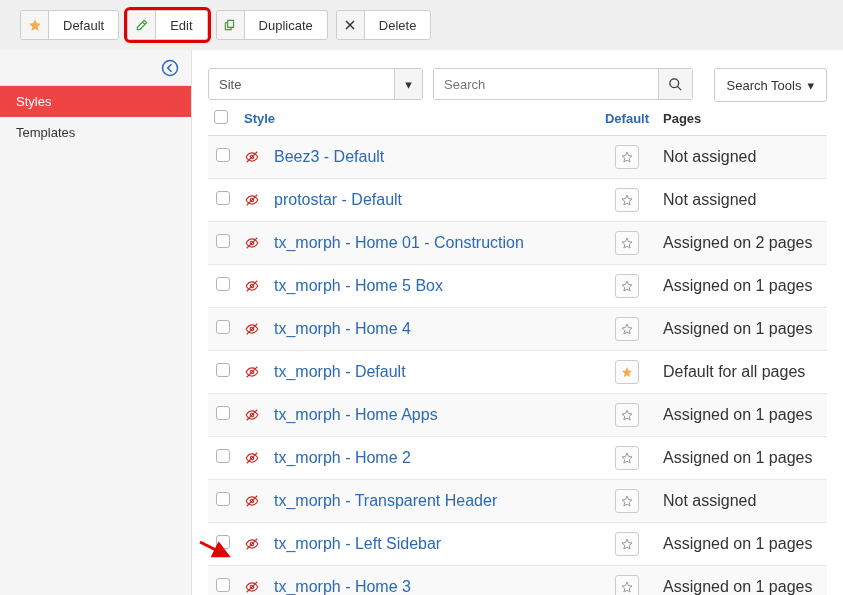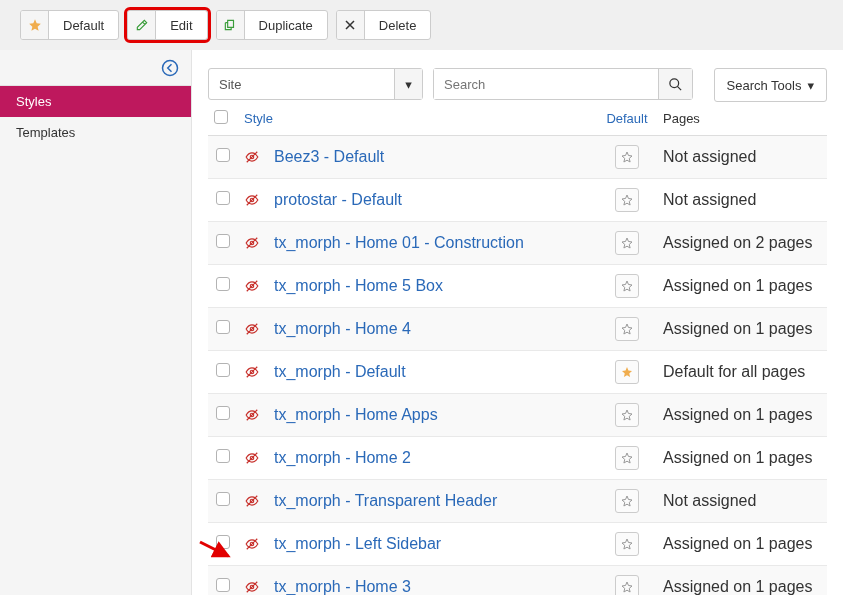--- a/index.html
+++ b/index.html
@@ -6,32 +6,32 @@
 body{font-family:-apple-system,"Helvetica Neue",Helvetica,Arial,sans-serif;font-size:13px;color:#333;background:#fff;width:843px}
 .toolbar{background:#f0f0f0;padding:10px 20px;display:flex;gap:8px}
 .tbtn{display:flex;align-items:center;border:1px solid #ccc;border-radius:3px;background:#fff;overflow:hidden;cursor:pointer}
 .tbtn .ic{width:28px;height:28px;display:flex;align-items:center;justify-content:center;background:#f5f5f5;border-right:1px solid #ccc}
 .tbtn .lbl{padding:0 14px;height:28px;display:flex;align-items:center;font-size:13px;color:#333}
 .edit-hl{outline:3px solid #e20000;outline-offset:0}
 .layout{display:flex}
 .sidebar{width:192px;background:#f5f5f5;border-right:1px solid #e3e3e3;min-height:540px}
 .side-top{height:36px;display:flex;align-items:center;justify-content:flex-end;padding-right:12px;border-bottom:1px solid #e3e3e3}
 .sb-item{padding:8px 16px;font-size:13px;color:#333;cursor:pointer}
-.sb-item.active{background:#be185d;color:#fff}
+.sb-item.active{background:#ef4444;color:#fff}
 .main{flex:1;padding:18px 16px}
 .filters{display:flex;gap:10px;}
 .select-wrap{display:flex;border:1px solid #ccc;border-radius:3px;width:215px;height:32px}
 .select-wrap .val{flex:1;padding:0 10px;display:flex;align-items:center;color:#555}
 .select-wrap .caret{width:28px;border-left:1px solid #ccc;display:flex;align-items:center;justify-content:center;background:#f5f5f5}
 .search-wrap{display:flex;border:1px solid #ccc;border-radius:3px;width:260px;height:32px}
 .search-wrap input{border:none;outline:none;flex:1;padding:0 10px;font-size:13px;color:#555}
 .search-wrap .sbtn{width:34px;border-left:1px solid #ccc;display:flex;align-items:center;justify-content:center;background:#f5f5f5;cursor:pointer}
 .tools-btn{border:1px solid #ccc;border-radius:3px;height:32px;padding:16px 12px;display:flex;align-items:center;gap:6px;background:#fff;cursor:pointer;font-size:13px}
 table{width:100%;border-collapse:collapse}
-th{text-align:left;font-size:13px;font-weight:normal;padding:8px 6px;border-bottom:1px solid #ddd}
+th{text-align:left;font-size:13px;font-weight:bold;padding:8px 6px;border-bottom:1px solid #ddd}
 th.cb{width:30px}
 th.style a{color:#2a69b8;text-decoration:none}
 th.def{width:60px;text-align:center}
 th.def a{color:#2a69b8;text-decoration:none}
 th.pages{width:170px;color:#333}
 td{padding:9px 6px;border-bottom:1px solid #e9e9e9;vertical-align:middle;font-size:16px}
 tr.odd{background:#f9f9f9}
 .cbcell{text-align:center}
 .cbox{width:14px;height:14px;border:1px solid #b3b3b3;border-radius:3px;background:#fff;display:inline-block;cursor:pointer}
 .sty-wrap{display:flex;align-items:center;gap:14px}

